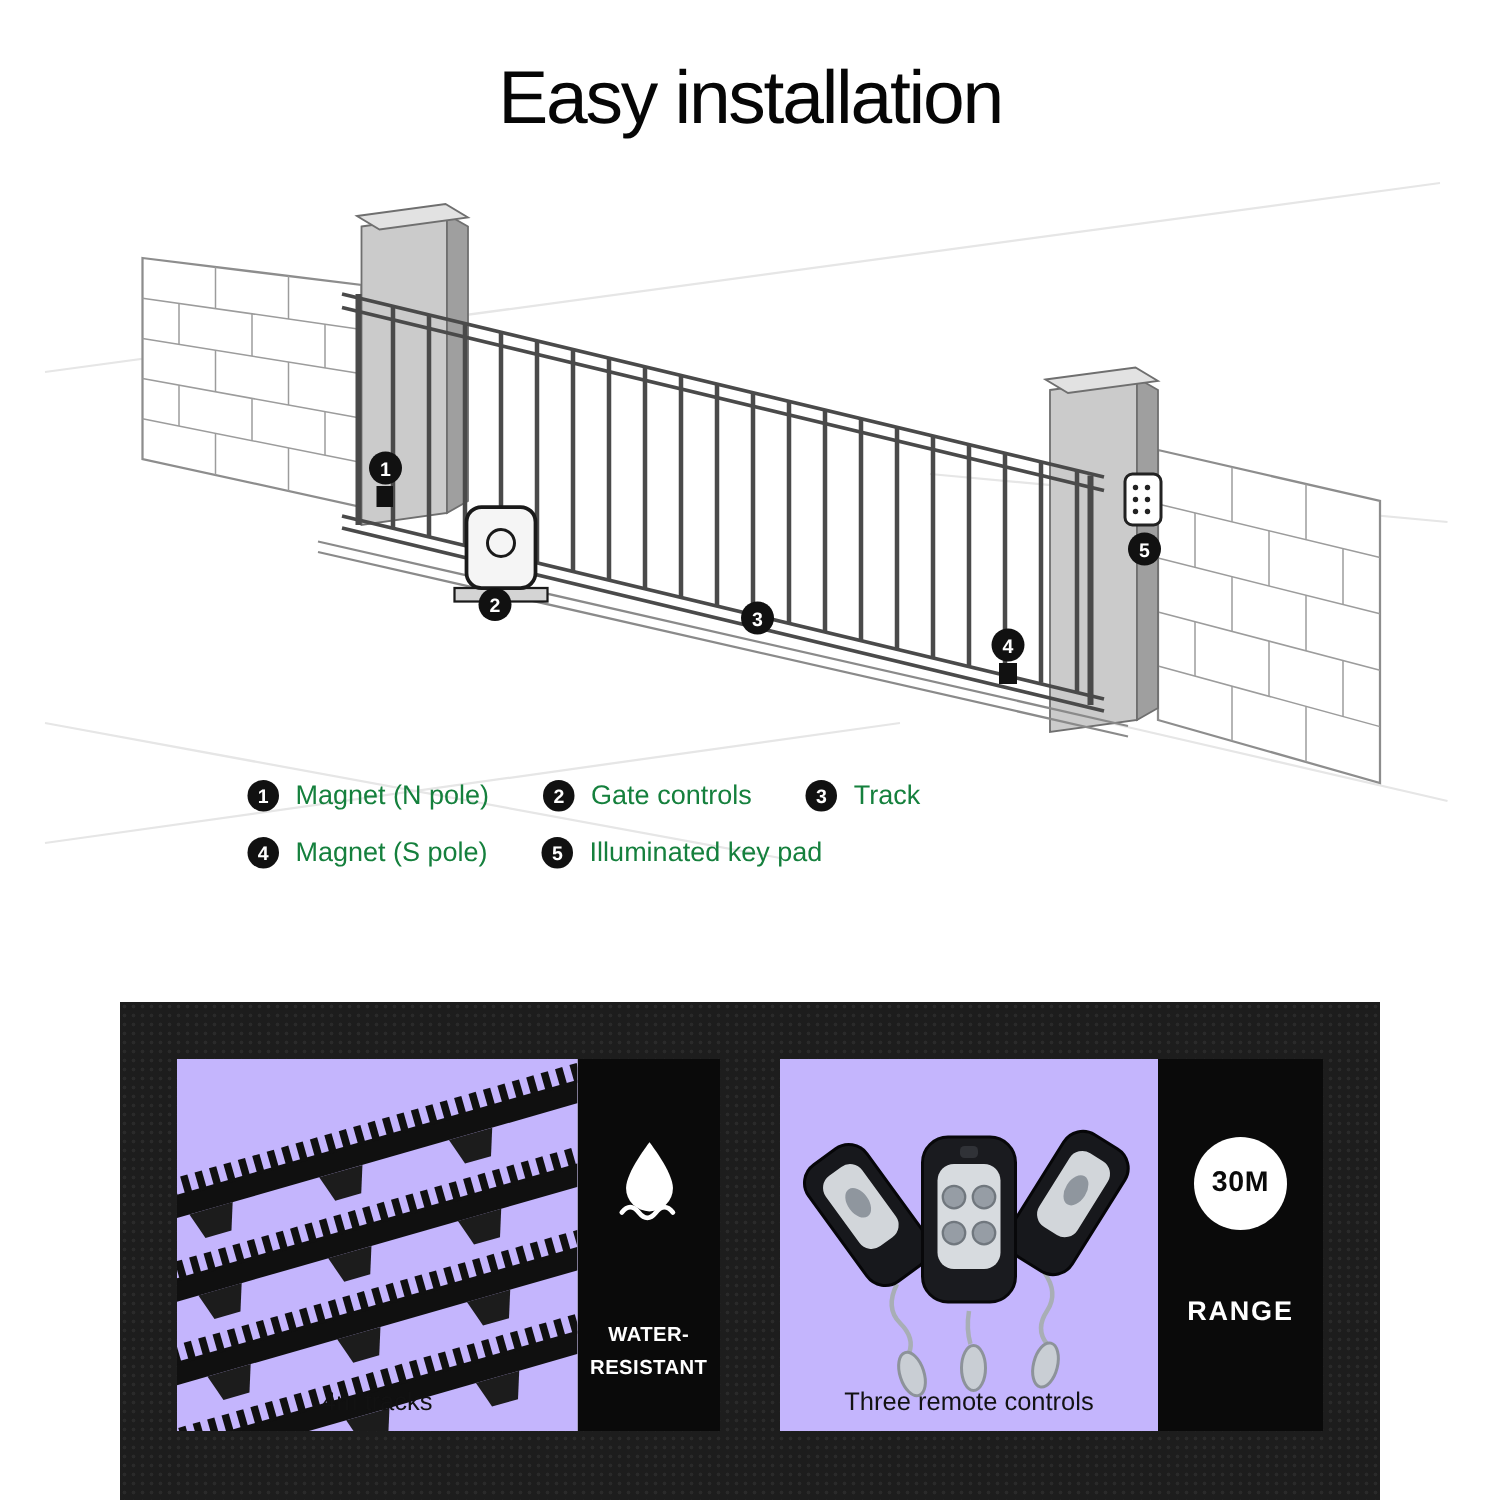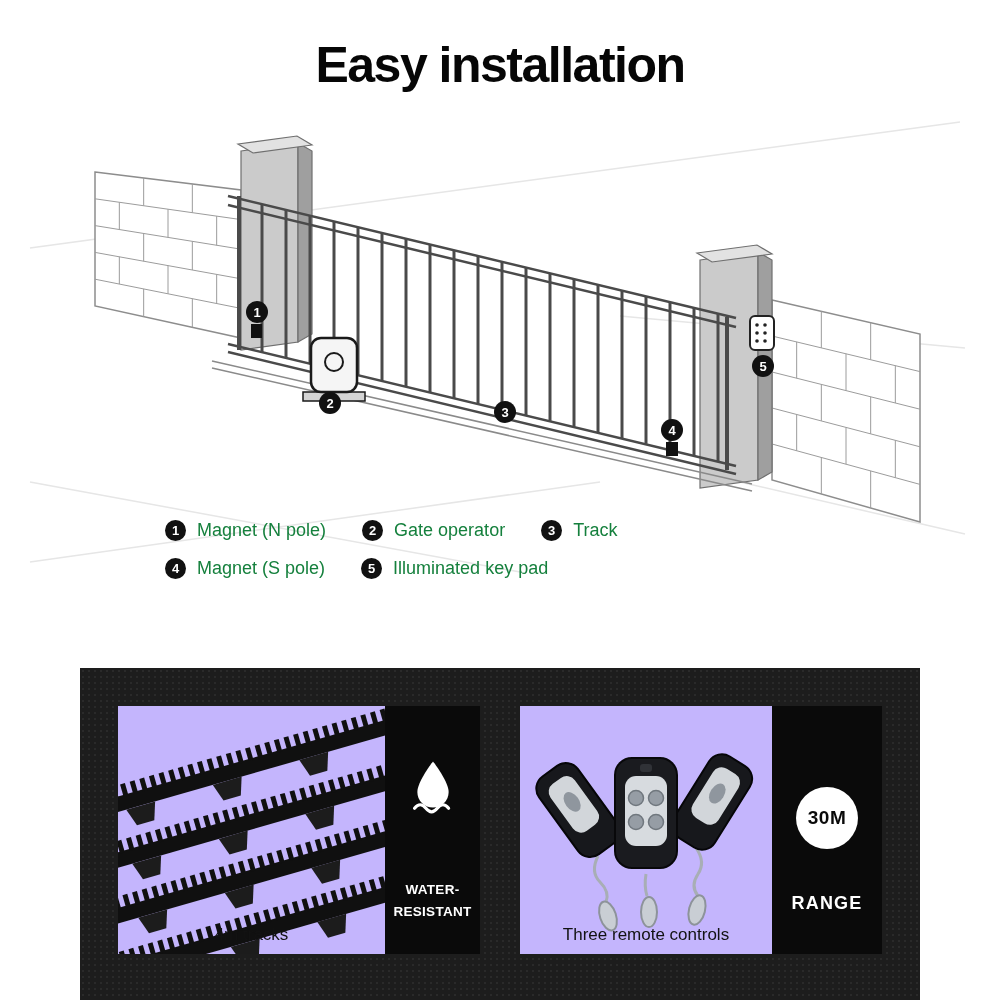--- a/index.html
+++ b/index.html
@@ -2,21 +2,21 @@
 <html><head>
 <meta charset="utf-8">
 <style>
   * { margin:0; padding:0; box-sizing:border-box; }
   html,body { width:1000px; height:1000px; }
   body { font-family:"Liberation Sans", sans-serif; background:#fff; position:relative; overflow:hidden; }
 
   .page { position:absolute; inset:0; width:1000px; height:1000px; background:#fff; }
 
   .title { position:absolute; top:36px; left:0; width:100%; text-align:center;
-           font-size:50px; font-weight:bold; color:#060606; letter-spacing:-1.5px; }
+           font-size:50px; font-weight:normal; color:#060606; letter-spacing:-1.5px; }
 
   .diagram { position:absolute; top:110px; left:0; width:1000px; height:480px; }
   .diagram svg { position:absolute; left:0; top:0; }
 
   .callout { position:absolute; width:22px; height:22px; border-radius:50%;
              background:#111; color:#fff; font-size:13px; font-weight:bold;
              display:flex; align-items:center; justify-content:center; }
 
   .legend { position:absolute; top:520px; left:165px; width:720px; z-index:5; }
   .legend-row { display:flex; align-items:center; margin-bottom:17px; }
@@ -35,21 +35,21 @@
   .card-tracks { left:38px; width:362px; }
   .card-remotes { left:440px; width:362px; }
   .photo { position:relative; flex:1; background:#c4b5fd; overflow:hidden; }
   .photo svg { display:block; width:100%; height:100%; }
   .caption { position:absolute; left:0; bottom:9px; width:100%; text-align:center;
              font-size:17px; color:#121212; }
 
   .panel { background:#0a0a0a; color:#fff; flex:none; display:flex; flex-direction:column;
            align-items:center; }
   .panel-tracks { width:95px; padding-top:54px;gap:23px; }
-  .panel-remotes { width:110px; padding-top:81px; }
+  .panel-remotes { width:110px; padding-top:52px; }
   .badge-lines { margin-top:42px; font-weight:bold; font-size:13.5px; line-height:1.6;
                  text-align:center; letter-spacing:.3px; }
   .range-circle { width:62px; height:62px; border-radius:50%; background:#fff; color:#0a0a0a;
                   font-weight:bold; font-size:19px; display:flex; align-items:center;
                   justify-content:center; letter-spacing:.5px; }
   .range-label { margin-top:44px; font-weight:bold; font-size:18px; letter-spacing:1.2px; }
 </style>
 </head>
 <body>
 
@@ -184,21 +184,21 @@
   </div>
 
   <div class="legend">
     <div class="legend-row">
       <div class="legend-item">
         <span class="legend-num">1</span>
         <span class="legend-label">Magnet (N pole)</span>
       </div>
       <div class="legend-item">
         <span class="legend-num">2</span>
-        <span class="legend-label">Gate operator</span>
+        <span class="legend-label">Gate controls</span>
       </div>
       <div class="legend-item">
         <span class="legend-num">3</span>
         <span class="legend-label">Track</span>
       </div>
     </div>
     <div class="legend-row">
       <div class="legend-item">
         <span class="legend-num">4</span>
         <span class="legend-label">Magnet (S pole)</span>

